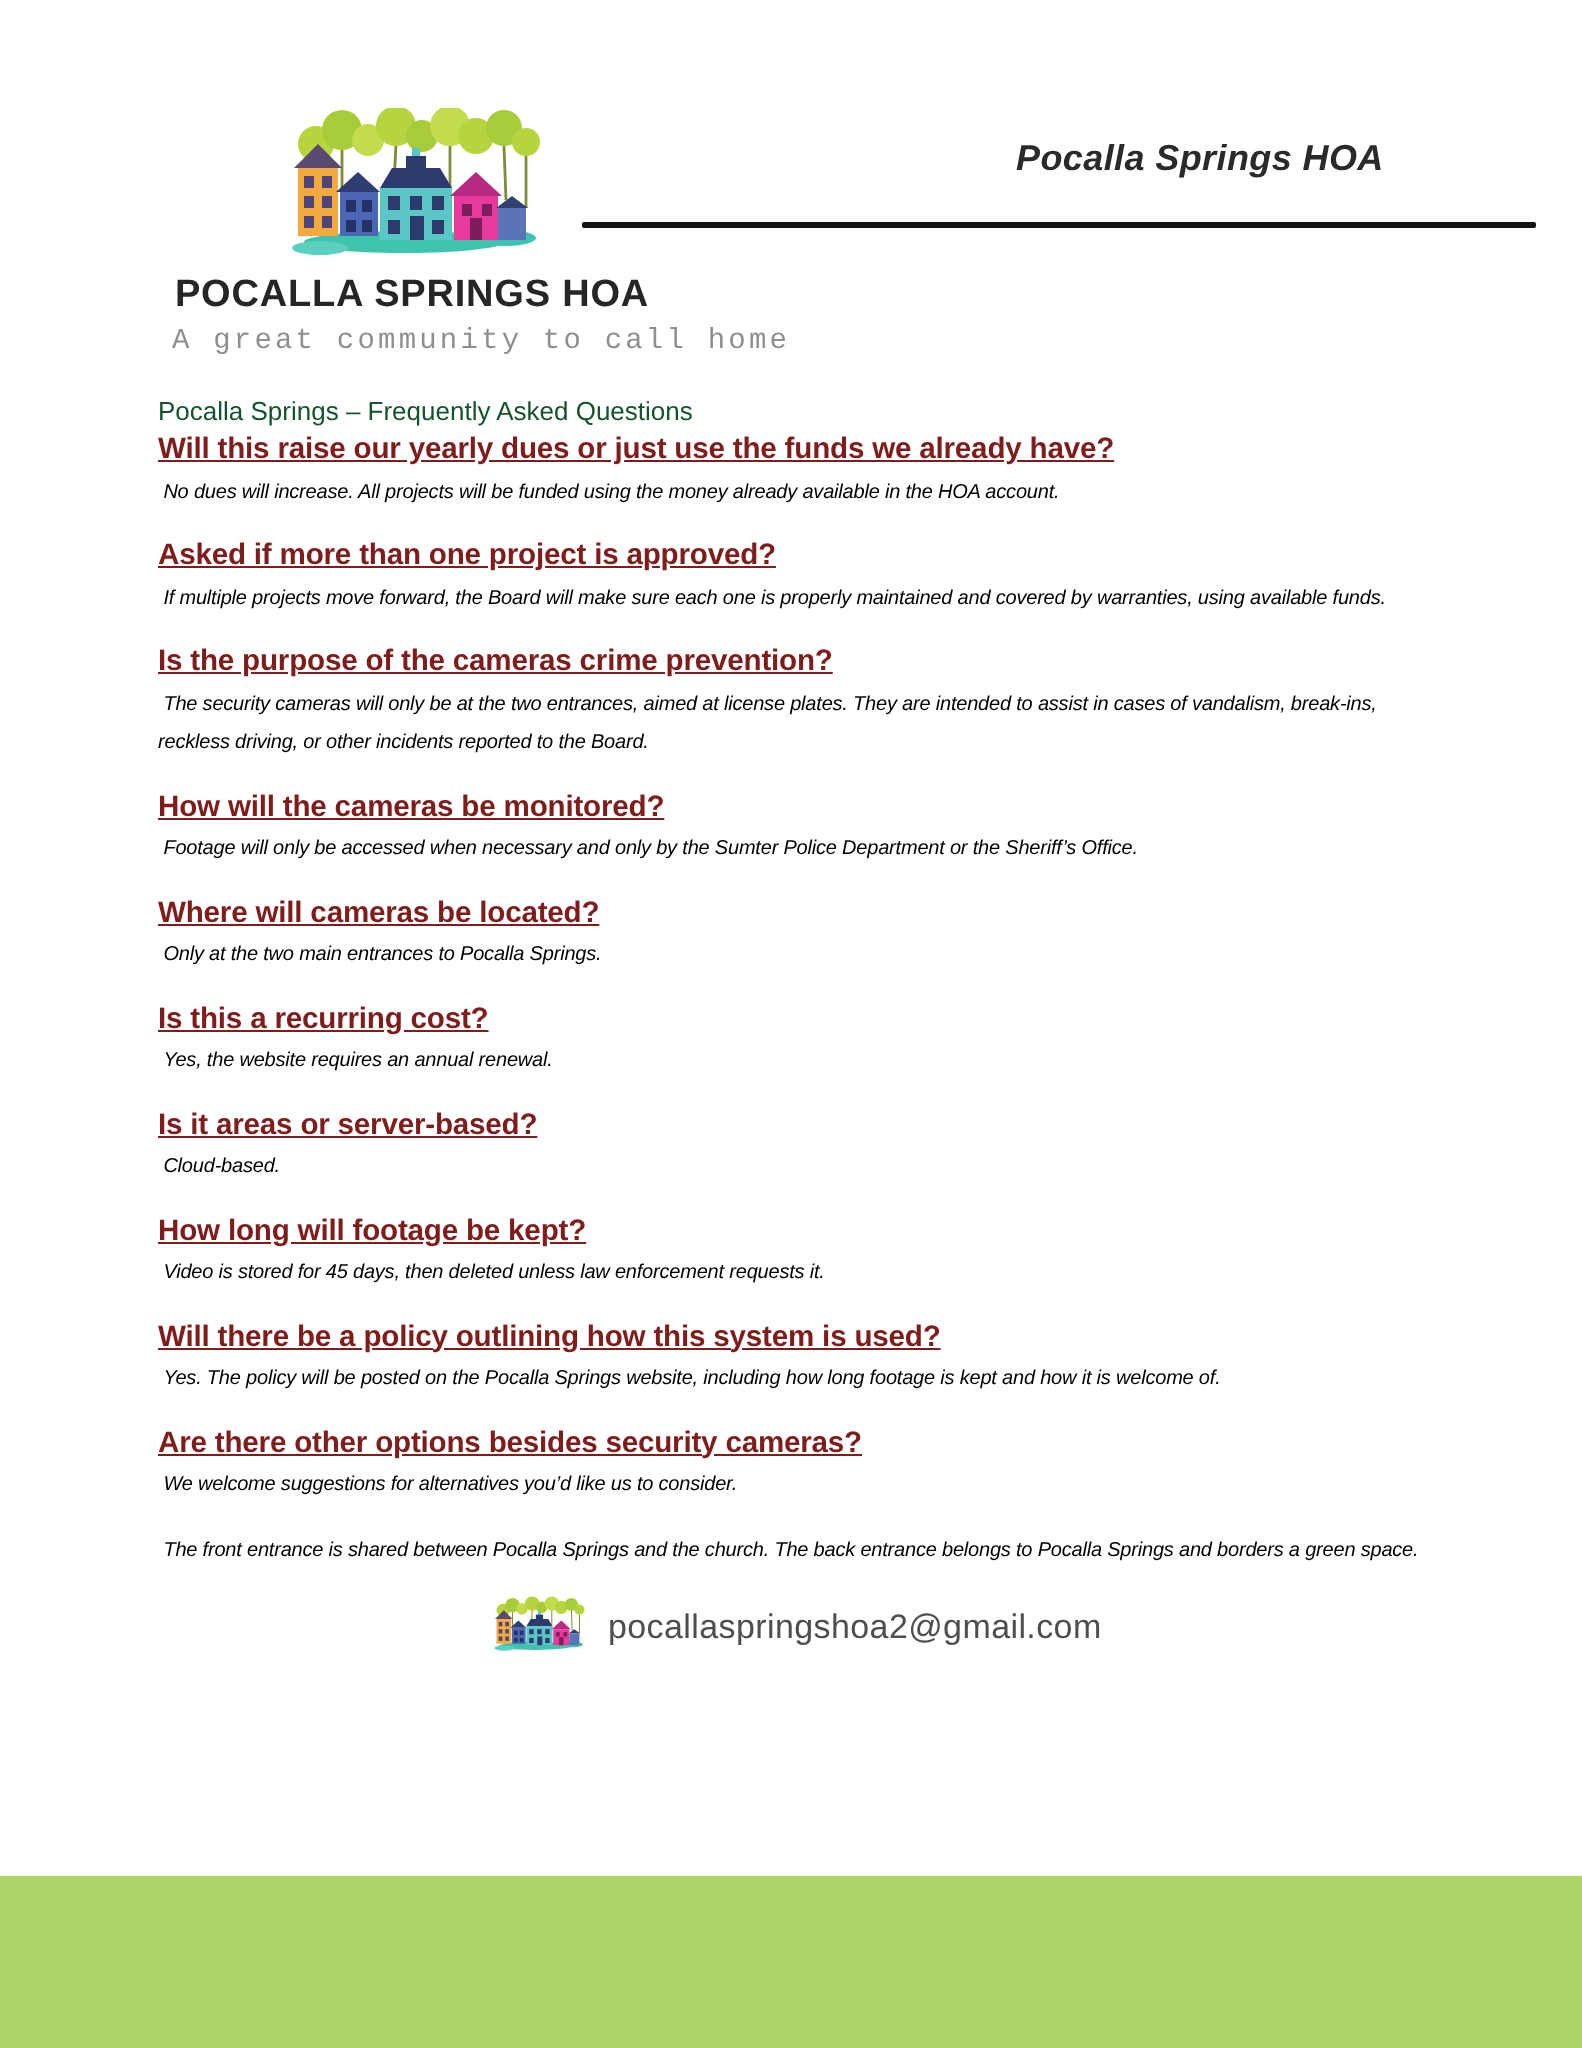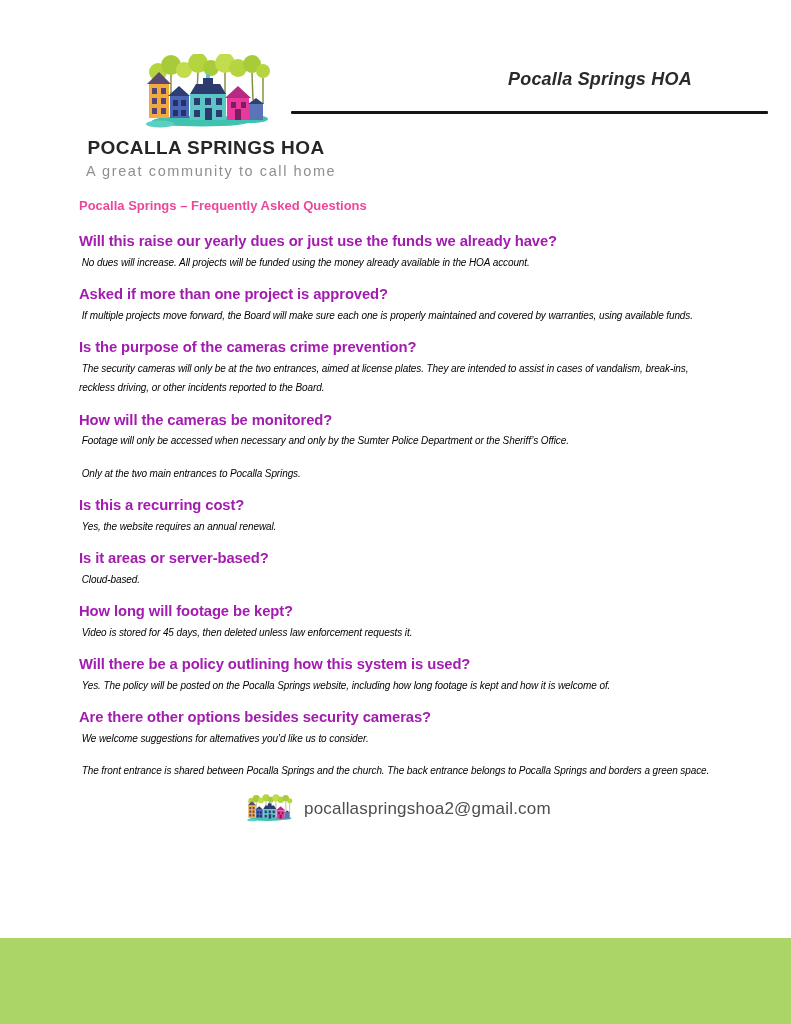--- a/index.html
+++ b/index.html
@@ -15,42 +15,42 @@
 
   
   .logo-block { position:absolute; top:54px; left:86px; width:240px; text-align:center; }
   .logo-main  { width:132px; height:82px; display:block; margin:0 auto; }
   .brand-name {
     font-size:19px; font-weight:700; color:#262626;
     letter-spacing:0.4px; margin-top:1px; white-space:nowrap;
   }
   .brand-tagline {
     font-size:14.5px; color:#8f8f8f;
-    letter-spacing:1.6px; margin-top:4px; white-space:nowrap;
+    letter-spacing:1.6px; margin-top:4px; white-space:nowrap;font-family:Liberation Mono, monospace;
   }
   .doc-title {
     position:absolute; top:69px; left:508px;
     font-style:italic; font-weight:600; font-size:18px;
     color:#2a2a2a; letter-spacing:0.2px; white-space:nowrap;
   }
   .header-rule {
     position:absolute; top:111px; left:291px;
     width:477px; height:3px; background:#151515; border-radius:1px;
   }
 
   
   .content { position:absolute; top:197px; left:79px; width:632px; }
   .doc-heading {
-    font-size:13px; font-weight:700; color:#ec4899;
-    margin:0 0 17px 0; line-height:18px;
+    font-size:13px; font-weight:400; color:#14532d;
+    margin:0 0 1px 0; line-height:18px;
   }
   .faq { margin:0 0 13px 0; }
   .faq-q {
-    font-size:14.8px; font-weight:700; color:#a21caf;
-    line-height:19.5px; margin:0; letter-spacing:-0.1px;
+    font-size:14.8px; font-weight:700; color:#7f1d1d;
+    line-height:19.5px; margin:0; letter-spacing:-0.1px;text-decoration:underline;
   }
   .faq-a {
     font-size:10px; color:#000000; line-height:19.5px;
     margin:1px 0 0 0; letter-spacing:-0.1px; white-space:pre-wrap;font-style:italic;
   }
 
   
   .email-row {
     display:flex; align-items:center; gap:11px;
     margin:4px 0 0 166px;
@@ -167,20 +167,21 @@
     </div>
     <div class="faq">
       <p class="faq-q">Is the purpose of the cameras crime prevention?</p>
       <p class="faq-a"> The security cameras will only be at the two entrances, aimed at license plates. They are intended to assist in cases of vandalism, break-ins, reckless driving, or other incidents reported to the Board.</p>
     </div>
     <div class="faq">
       <p class="faq-q">How will the cameras be monitored?</p>
       <p class="faq-a"> Footage will only be accessed when necessary and only by the Sumter Police Department or the Sheriff’s Office.</p>
     </div>
     <div class="faq">
+      <p class="faq-q">Where will cameras be located?</p>
       <p class="faq-a"> Only at the two main entrances to Pocalla Springs.</p>
     </div>
     <div class="faq">
       <p class="faq-q">Is this a recurring cost?</p>
       <p class="faq-a"> Yes, the website requires an annual renewal.</p>
     </div>
     <div class="faq">
       <p class="faq-q">Is it areas or server-based?</p>
       <p class="faq-a"> Cloud-based.</p>
     </div>

